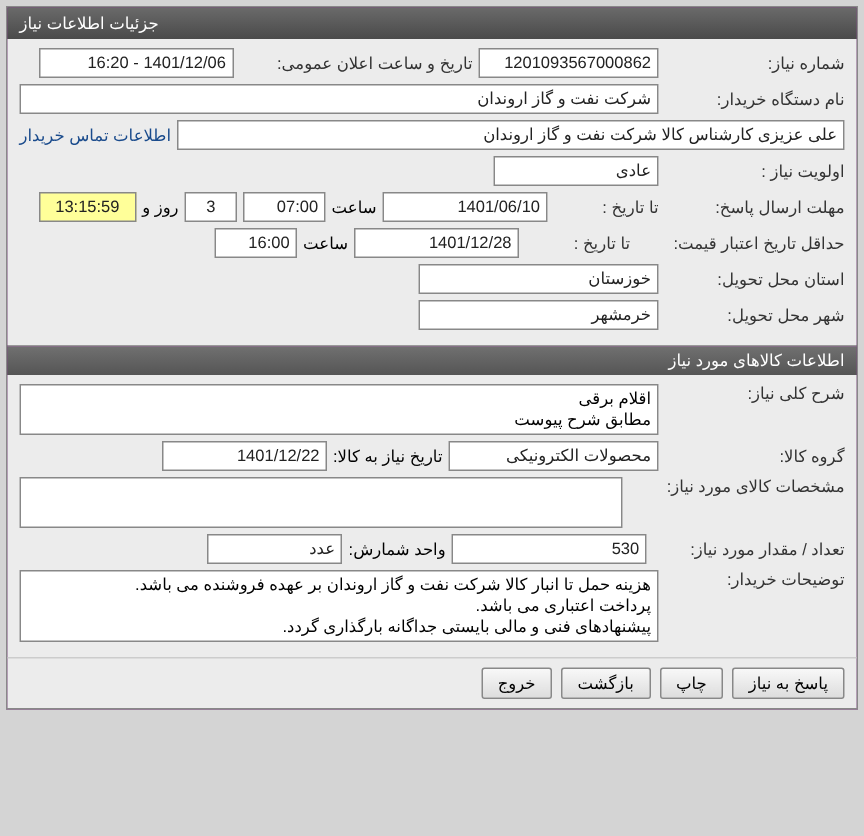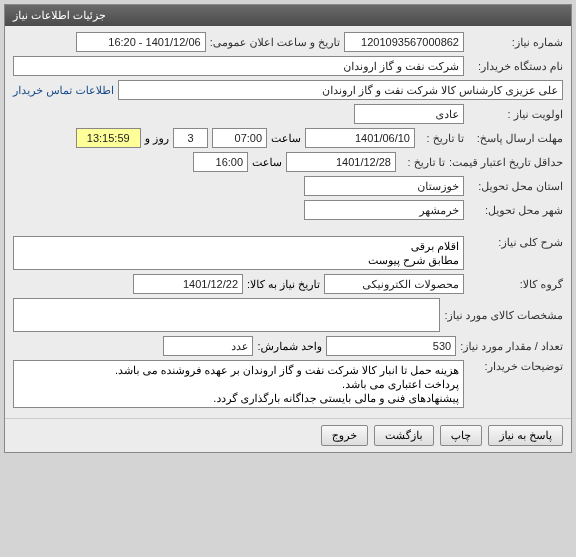--- a/index.html
+++ b/index.html
@@ -40,20 +40,21 @@
   align-items: center;
   margin-bottom: 4px;
   gap: 4px;
 }
 .label {
   text-align: right;
   font-size: 11px;
   color: #333;
   white-space: nowrap;
   min-width: 95px;
+  margin-left: 25px;
 }
 .label-sm { min-width: 60px; }
 .field {
   background: #fff;
   border: 1px solid #888;
   padding: 2px 4px;
   font-size: 11px;
   height: 20px;
   line-height: 14px;
   text-align: right;
@@ -153,37 +154,38 @@
       <div class="field" style="width:160px">خوزستان</div>
     </div>
 
     <div class="row">
       <span class="label">شهر محل تحویل:</span>
       <div class="field" style="width:160px">خرمشهر</div>
     </div>
 
   </div>
 
+  <div class="section-header">اطلاعات کالاهای مورد نیاز</div>
 
   <div class="content">
 
     <div class="row" style="align-items:flex-start">
       <span class="label">شرح کلی نیاز:</span>
       <div class="textarea flex1">اقلام برقی
 مطابق شرح پیوست</div>
     </div>
 
     <div class="row">
       <span class="label">گروه کالا:</span>
       <div class="field" style="width:140px">محصولات الکترونیکی</div>
       <span>تاریخ نیاز به کالا:</span>
       <div class="field" style="width:110px">1401/12/22</div>
     </div>
 
-    <div class="row" style="align-items:center">
+    <div class="row" style="align-items:flex-start">
       <span class="label">مشخصات کالای مورد نیاز:</span>
       <div class="textarea flex1"></div>
     </div>
 
     <div class="row">
       <span class="label">تعداد / مقدار مورد نیاز:</span>
       <div class="field" style="width:130px">530</div>
       <span>واحد شمارش:</span>
       <div class="field" style="width:90px">عدد</div>
     </div>

